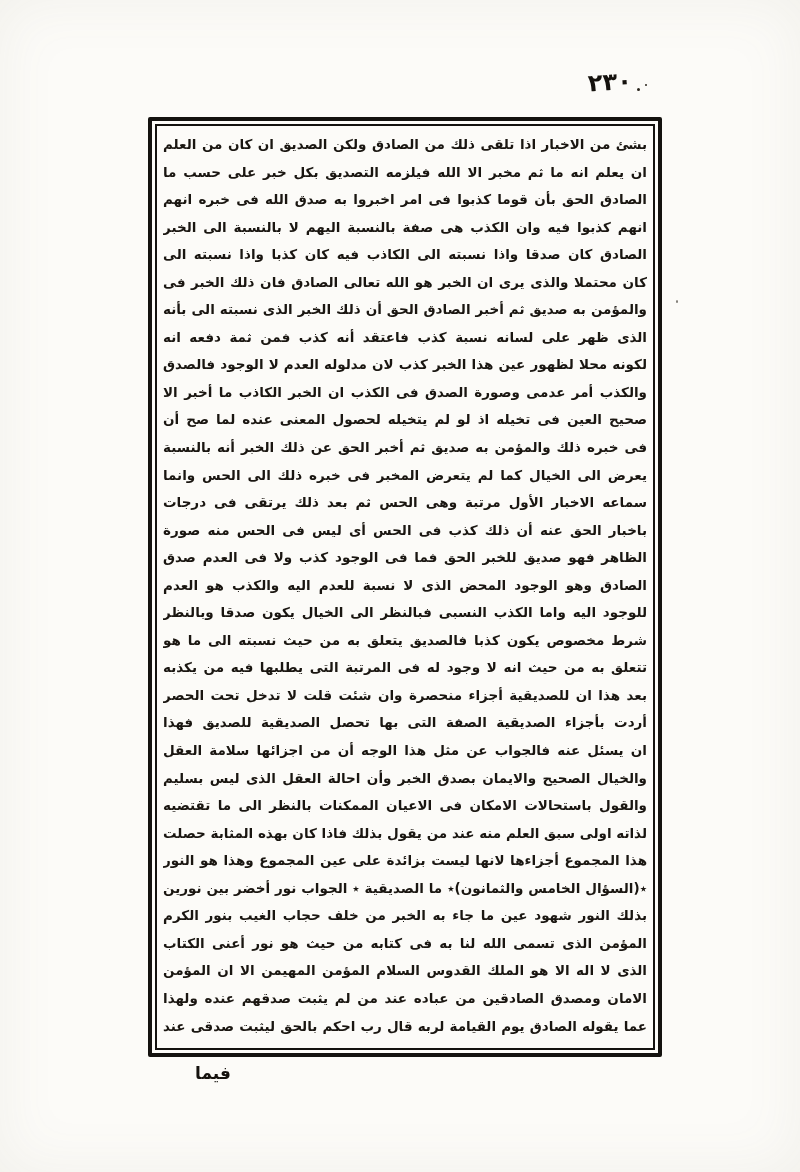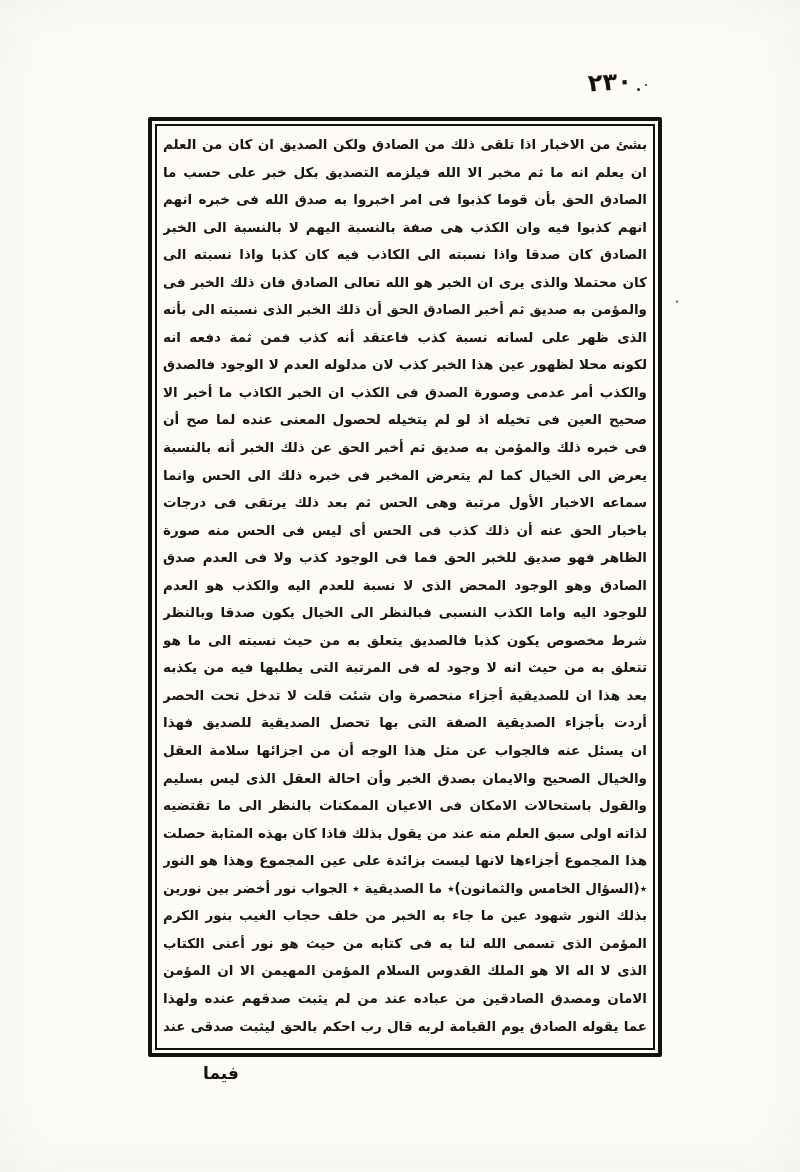--- a/index.html
+++ b/index.html
@@ -53,21 +53,21 @@
     font-size:13.5px;
     font-weight:bold;
     text-align:justify;
     text-align-last:justify;
     text-justify:inter-word;
     overflow:hidden;
     white-space:normal;
   }
   .catchword{
     position:absolute;
-    left:203px;top:1063px;
+    left:195px;top:1063px;
     font-size:17px;
     font-weight:bold;
     color:#15120e;
     direction:rtl;
   }
   .speck{
     position:absolute;
     background:#2a251d;
     border-radius:50%;
   }

